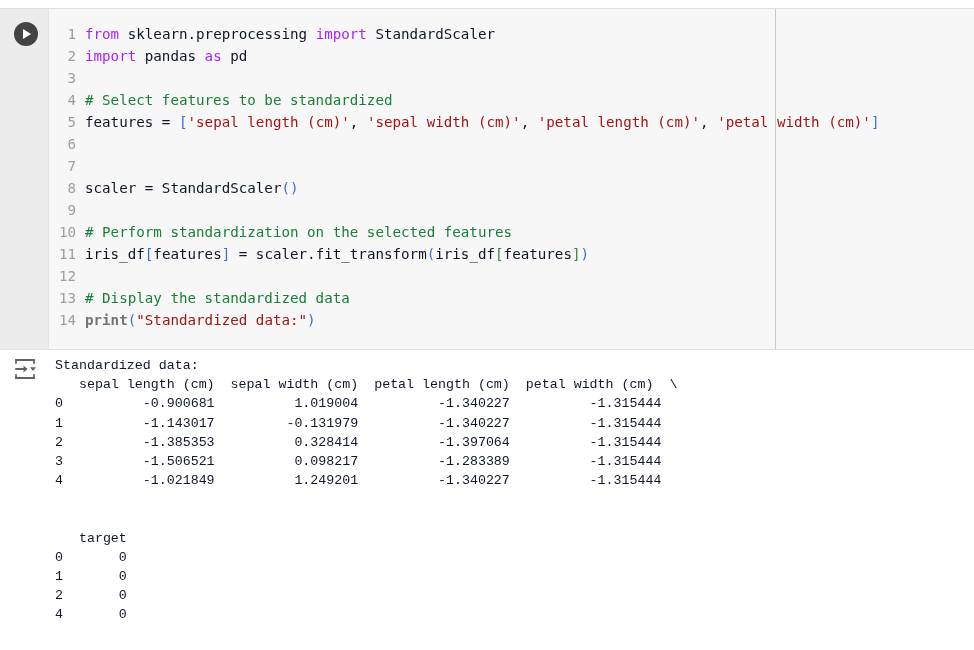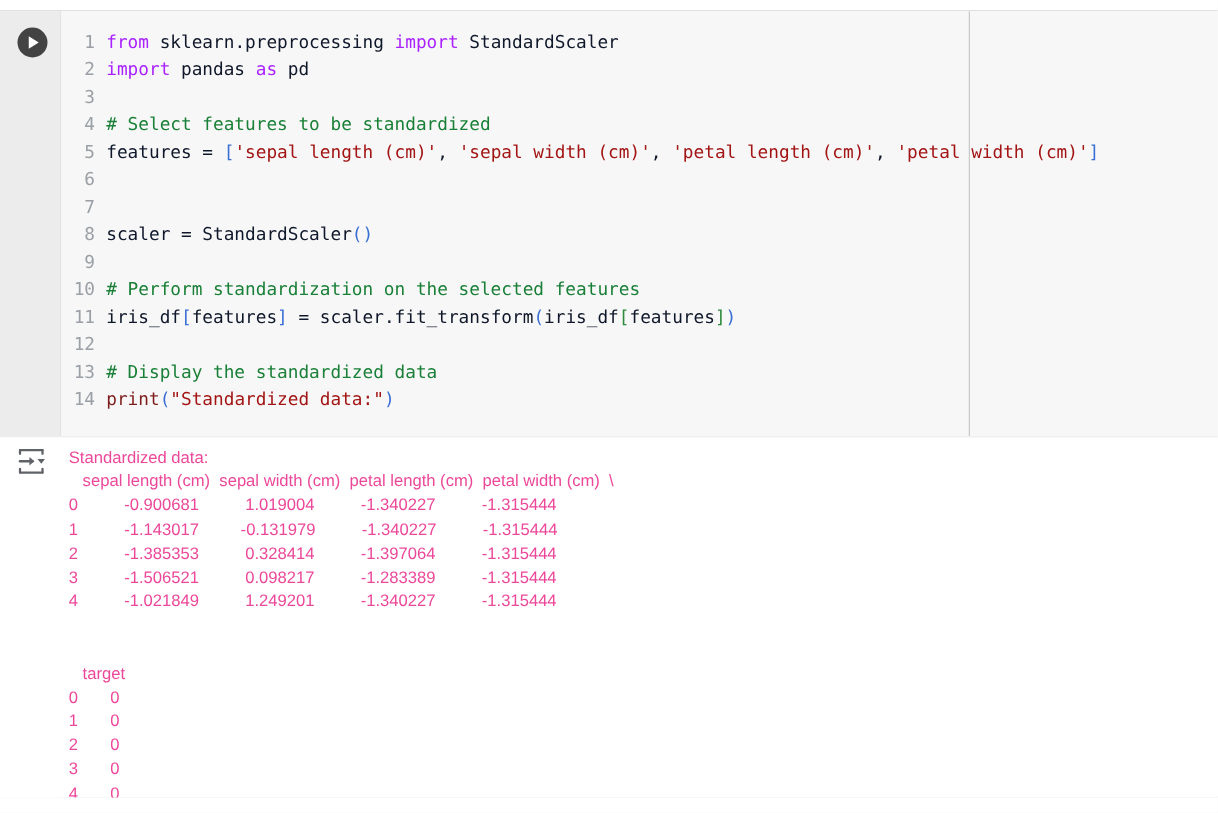--- a/index.html
+++ b/index.html
@@ -107,21 +107,21 @@
   }
   .code-text {
     color: #1a1a1a;
     white-space: pre;
   }
 
   
   .tok-kw      { color: #aa22ff; text-align: center; }
   .tok-comment { color: #1a8038; }
   .tok-str     { color: #a31515; margin-top: 24px; }
-  .tok-fn      { color: #7f1d1d; }
+  .tok-fn      { color: #737373; font-weight: bold; }
   .tok-br-blue  { color: #3b6fd4; }
   .tok-br-green { color: #2e8b3d; }
   .tok-plain   { color: #0f172a; text-align: right; }
 
   
   .cell-divider {
     height: 1px;
     background: #e3e3e3;
     width: 100%;
   }
@@ -149,24 +149,24 @@
     cursor: pointer;
   }
 
   .output-body {
     flex: 1 1 auto;
     padding: 6px 0 0 6px;
     overflow: hidden;
   }
 
   .out-line {
-    font-family: Liberation Sans, sans-serif;
+    font-family: Liberation Mono, monospace;
     font-size: 13.3px;
     line-height: 19.2px;
-    color: #ec4899;
+    color: #0f172a;
     white-space: pre;
     height: 19.2px;
   }
   .out-blank { height: 19.2px; }
 </style>
 </head>
 <body>
 
 <div class="notebook-cell">
 
@@ -283,19 +283,18 @@
       <div class="out-line">1          -1.143017         -0.131979          -1.340227          -1.315444</div>
       <div class="out-line">2          -1.385353          0.328414          -1.397064          -1.315444</div>
       <div class="out-line">3          -1.506521          0.098217          -1.283389          -1.315444</div>
       <div class="out-line">4          -1.021849          1.249201          -1.340227          -1.315444</div>
       <div class="out-blank"></div>
       <div class="out-blank"></div>
       <div class="out-line">   target</div>
       <div class="out-line">0       0</div>
       <div class="out-line">1       0</div>
       <div class="out-line">2       0</div>
-      <div class="out-line">3       0</div>
       <div class="out-line">4       0</div>
     </div>
 
   </div>
 
 </div>
 
 </body></html>

